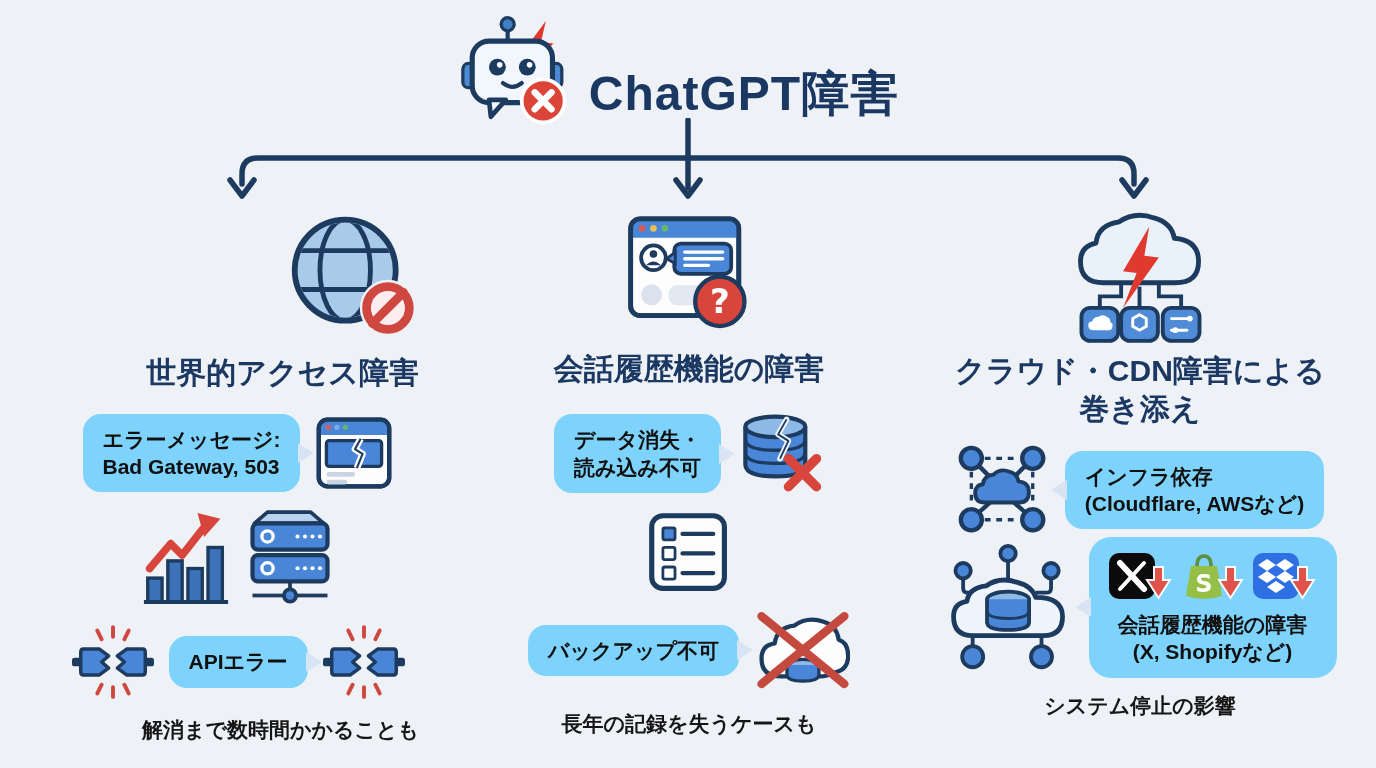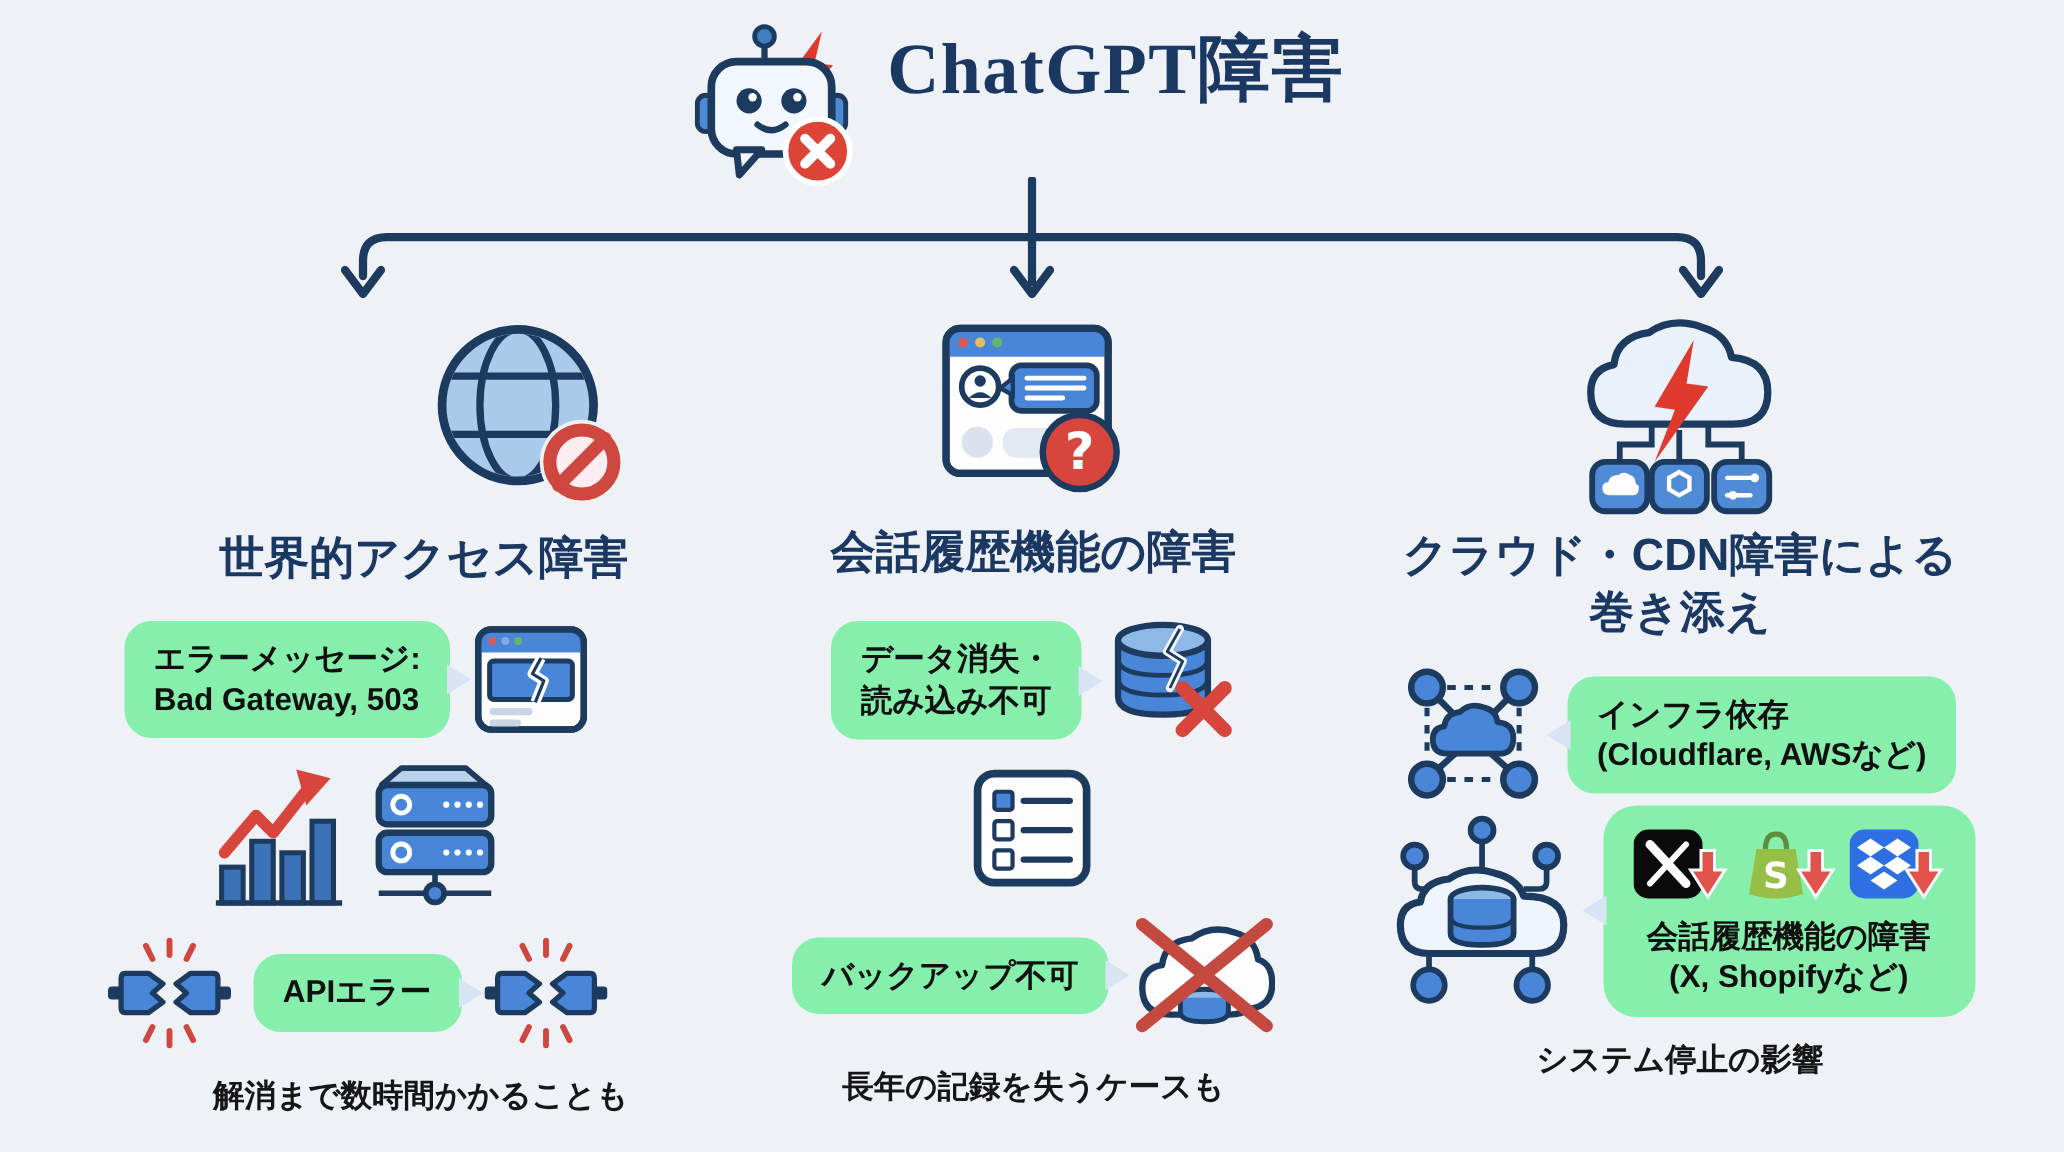--- a/index.html
+++ b/index.html
@@ -5,53 +5,53 @@
   * { box-sizing: border-box; margin: 0; padding: 0; }
   html,body { background:#e6ebf1; }
   .canvas{
     position:relative; width:1376px; height:768px; overflow:hidden;
     background:#eef2f7;
     font-family:"Liberation Sans","DejaVu Sans",sans-serif;
   }
   
   .title-row{
     position:absolute; top:14px; left:0; right:16px;
-    display:flex; align-items:flex-start; justify-content:center; gap:16px;font-family:Liberation Serif, serif;
+    display:flex; align-items:flex-end; justify-content:center; gap:16px;
   }
   .page-title{
     font-size:48px; font-weight:800; color:#1b3863; letter-spacing:1px;
   }
   
   .connector{ position:absolute; top:118px; left:0; }
   
   .col{
     position:absolute; top:204px;
     display:flex; flex-direction:column; align-items:center;
   }
   .col-1{ left:57px;  width:362px;align-items:flex-end; }
   .col-2{ left:503px; width:372px; }
-  .col-3{ left:908px; width:424px; }
+  .col-3{ left:928px; width:424px; }
   .top-icon{ display:flex; align-items:center; justify-content:center; }
   .col-1 .top-icon{ height:140px; }
   .col-2 .top-icon{ height:136px; }
   .col-3 .top-icon{ height:144px; }
   .col-header{
     margin-top:10px; font-size:30px; font-weight:800; color:#1b3863;
     text-align:center; line-height:1.25; white-space:pre-line;
   }
   .col-3 .col-header{ margin-top:4px; }
   .rows{
     display:flex; flex-direction:column; gap:14px;
     margin-top:22px; align-items:center; width:100%;
   }
   .col-3 .rows{ margin-top:16px; gap:0; }
   .row{ display:flex; align-items:center; justify-content:center; gap:15px; }
   
   .bubble{
-    position:relative; background:#86efac; border-radius:18px;
+    position:relative; background:#7dd3fc; border-radius:18px;
     padding:12px 20px;
   }
   .bubble-text{
     display:block; font-size:21px; font-weight:700; color:#101010;
     line-height:1.3; white-space:pre-line;
   }
   .ta-center .bubble-text{ text-align:center; }
   .point-right::after{
     content:""; position:absolute; top:50%; right:-14px; margin-top:-10px;
     border-top:10px solid transparent; border-bottom:10px solid transparent;

